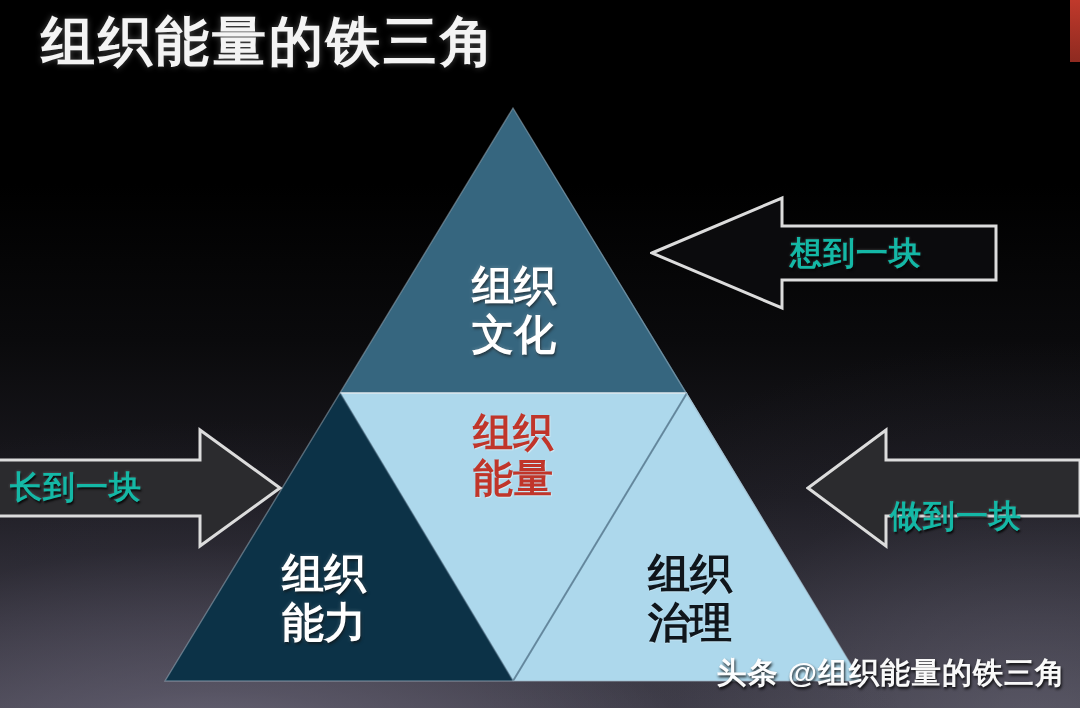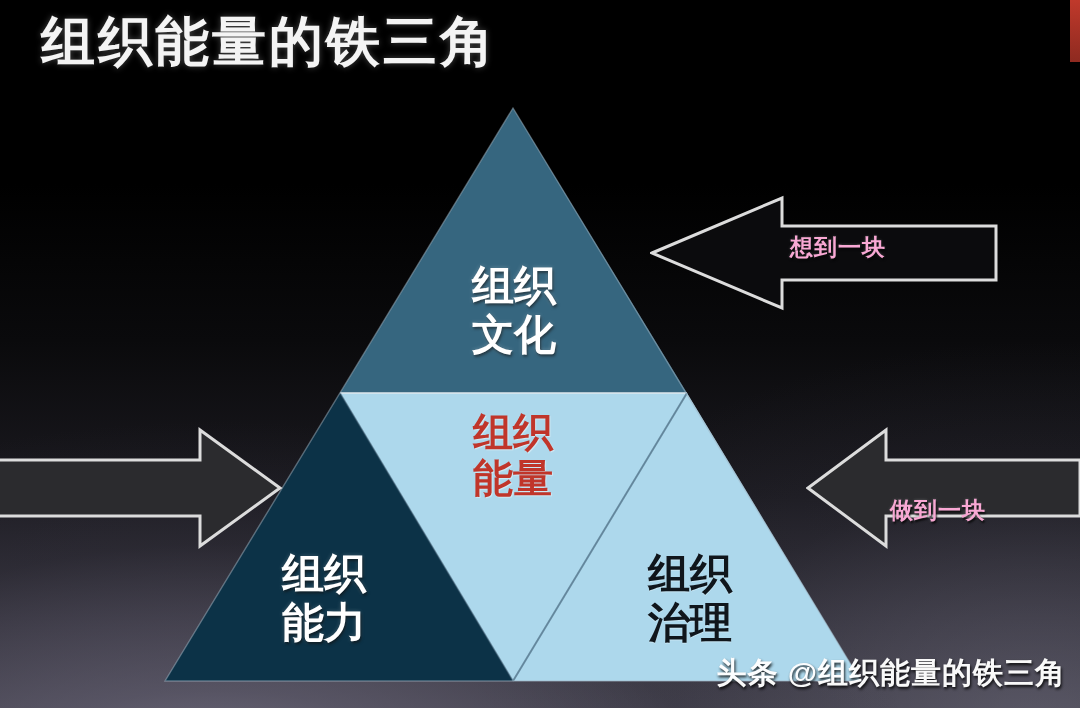--- a/index.html
+++ b/index.html
@@ -75,22 +75,22 @@
     left:590px; top:550px; width:200px;
     font-size:42px; color:#10161c;
     text-shadow:0 1px 0 rgba(255,255,255,0.30);
   }
 
   
   .arrow-wrap { position:absolute; }
   .arrow-wrap svg { display:block; }
   .arrow-text {
     position:absolute;
-    color:#f9a8d4;
-    font-size:23px;
+    color:#14b8a6;
+    font-size:32px;
     font-weight:700;
     letter-spacing:1px;
     white-space:nowrap;
     font-family:"Liberation Serif","DejaVu Serif",serif;
     text-shadow:1px 2px 2px rgba(0,0,0,0.85), 0 0 3px rgba(255,255,255,0.25);
     pointer-events:none;
   }
 
   #arrow-top { left:650px; top:192px; }
   #arrow-top .arrow-text { left:140px; top:40px; }
@@ -157,20 +157,21 @@
   <svg width="348" height="122" viewBox="0 0 348 122" xmlns="http://www.w3.org/2000/svg">
     <polygon points="2,61 132,6 132,34 346,34 346,88 132,88 132,116" fill="#0b0b0d" stroke="#dcdcdc" stroke-width="3" stroke-linejoin="miter"></polygon>
   </svg>
   <span class="arrow-text">想到一块</span>
 </div>
 
 <div class="arrow-wrap" id="arrow-left">
   <svg width="290" height="128" viewBox="0 0 290 128" xmlns="http://www.w3.org/2000/svg">
     <polygon points="2,36 206,36 206,6 286,64 206,122 206,92 2,92" fill="#2b2b2e" stroke="#dcdcdc" stroke-width="3" stroke-linejoin="miter"></polygon>
   </svg>
+  <span class="arrow-text">长到一块</span>
 </div>
 
 <div class="arrow-wrap" id="arrow-right">
   <svg width="276" height="128" viewBox="0 0 276 128" xmlns="http://www.w3.org/2000/svg">
     <polygon points="2,64 80,6 80,36 274,36 274,92 80,92 80,122" fill="#2b2b2e" stroke="#dcdcdc" stroke-width="3" stroke-linejoin="miter"></polygon>
   </svg>
   <span class="arrow-text">做到一块</span>
 </div>
 
 <div id="watermark">头条 @组织能量的铁三角</div>

